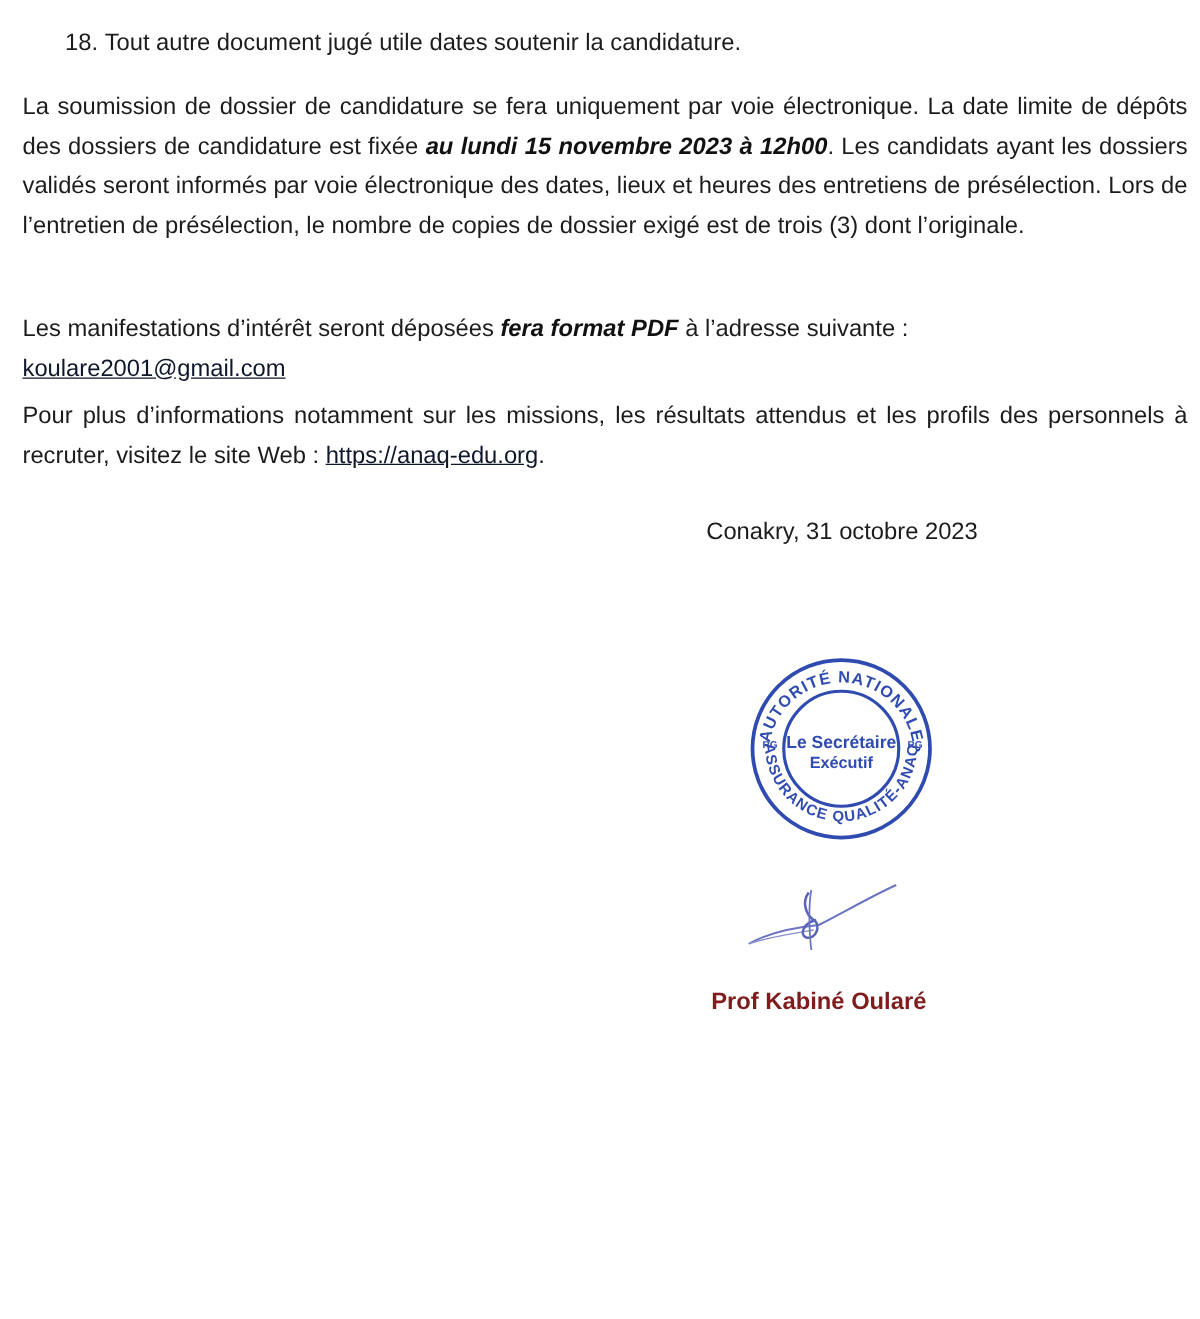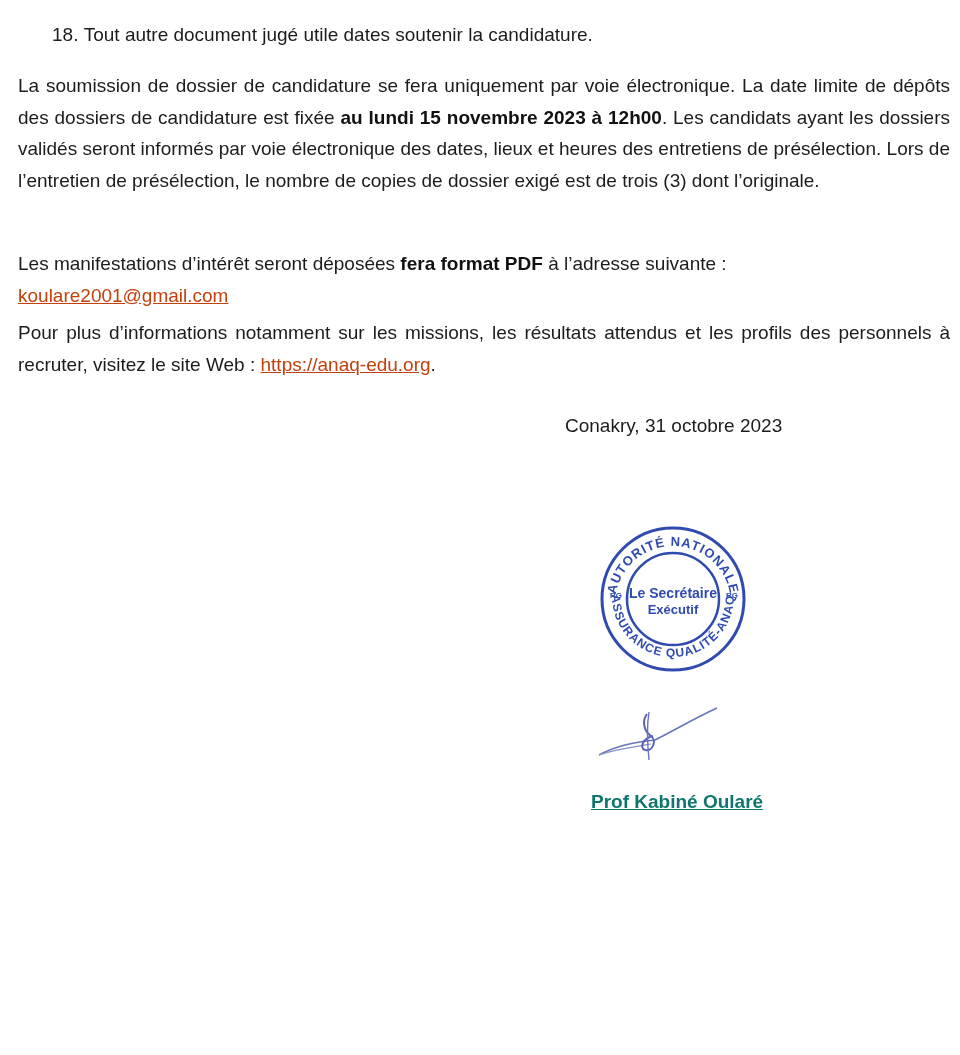--- a/index.html
+++ b/index.html
@@ -4,22 +4,22 @@
   <style>
     html, body { margin: 0; padding: 0; background: #ffffff; }
     body {
       width: 960px; height: 1055px; position: relative; overflow: hidden;
       font-family: "Liberation Sans", "DejaVu Sans", sans-serif;
       color: #1c1c1c;
     }
     .page { position: absolute; left: 0; top: 0; width: 960px; height: 1055px; }
     .line { position: absolute; font-size: 19px; line-height: 24px; white-space: nowrap; }
     .just { position: absolute; left: 18px; width: 932px; font-size: 19px; line-height: 31.5px; text-align: justify; text-align-last: left; }
-    b { font-weight: bold; color: #111; }
-    a { color: #c2410c; text-decoration: underline; }
+    b { font-weight: bold; color: #111; font-style: italic; }
+    a { color: #0f172a; text-decoration: underline; }
     .stamp { position: absolute; left: 598px; top: 526px; width: 150px; height: 146px; }
     .sig { position: absolute; left: 595px; top: 700px; width: 130px; height: 65px; }
   </style>
 </head>
 <body>
 
 <div class="page">
 
   <div class="line" style="left:52px; top:23px;">
     <span>18.</span>&nbsp;<span>Tout autre document jugé utile dates soutenir la candidature.</span>
@@ -52,14 +52,14 @@
     <text x="128" y="72" font-family="Liberation Sans, sans-serif" font-weight="bold" font-size="8" fill="#2f4bb0">RG</text>
   </svg>
 
   <svg class="sig" viewBox="0 0 130 65">
     <path d="M 4 55 C 20 46, 40 42, 60 40 C 80 30, 100 18, 122 8" fill="none" stroke="#6b74c0" stroke-width="1.6"></path>
     <path d="M 4 55 C 18 50, 38 47, 56 44" fill="none" stroke="#8a91cc" stroke-width="1.2"></path>
     <path d="M 52 14 C 46 22, 50 32, 56 36 C 62 40, 58 52, 50 50 C 44 48, 48 38, 58 36" fill="none" stroke="#5a63b8" stroke-width="2"></path>
     <path d="M 54 12 C 52 24, 52 40, 54 60" fill="none" stroke="#6b74c0" stroke-width="1.4"></path>
   </svg>
 
-  <div class="line" style="left:591px; top:790px; font-weight:bold; color:#0f766e;text-decoration:underline;">Prof Kabiné Oularé</div>
+  <div class="line" style="left:569px; top:790px; font-weight:bold; color:#7f1d1d;">Prof Kabiné Oularé</div>
 </div>
 
 </body></html>

